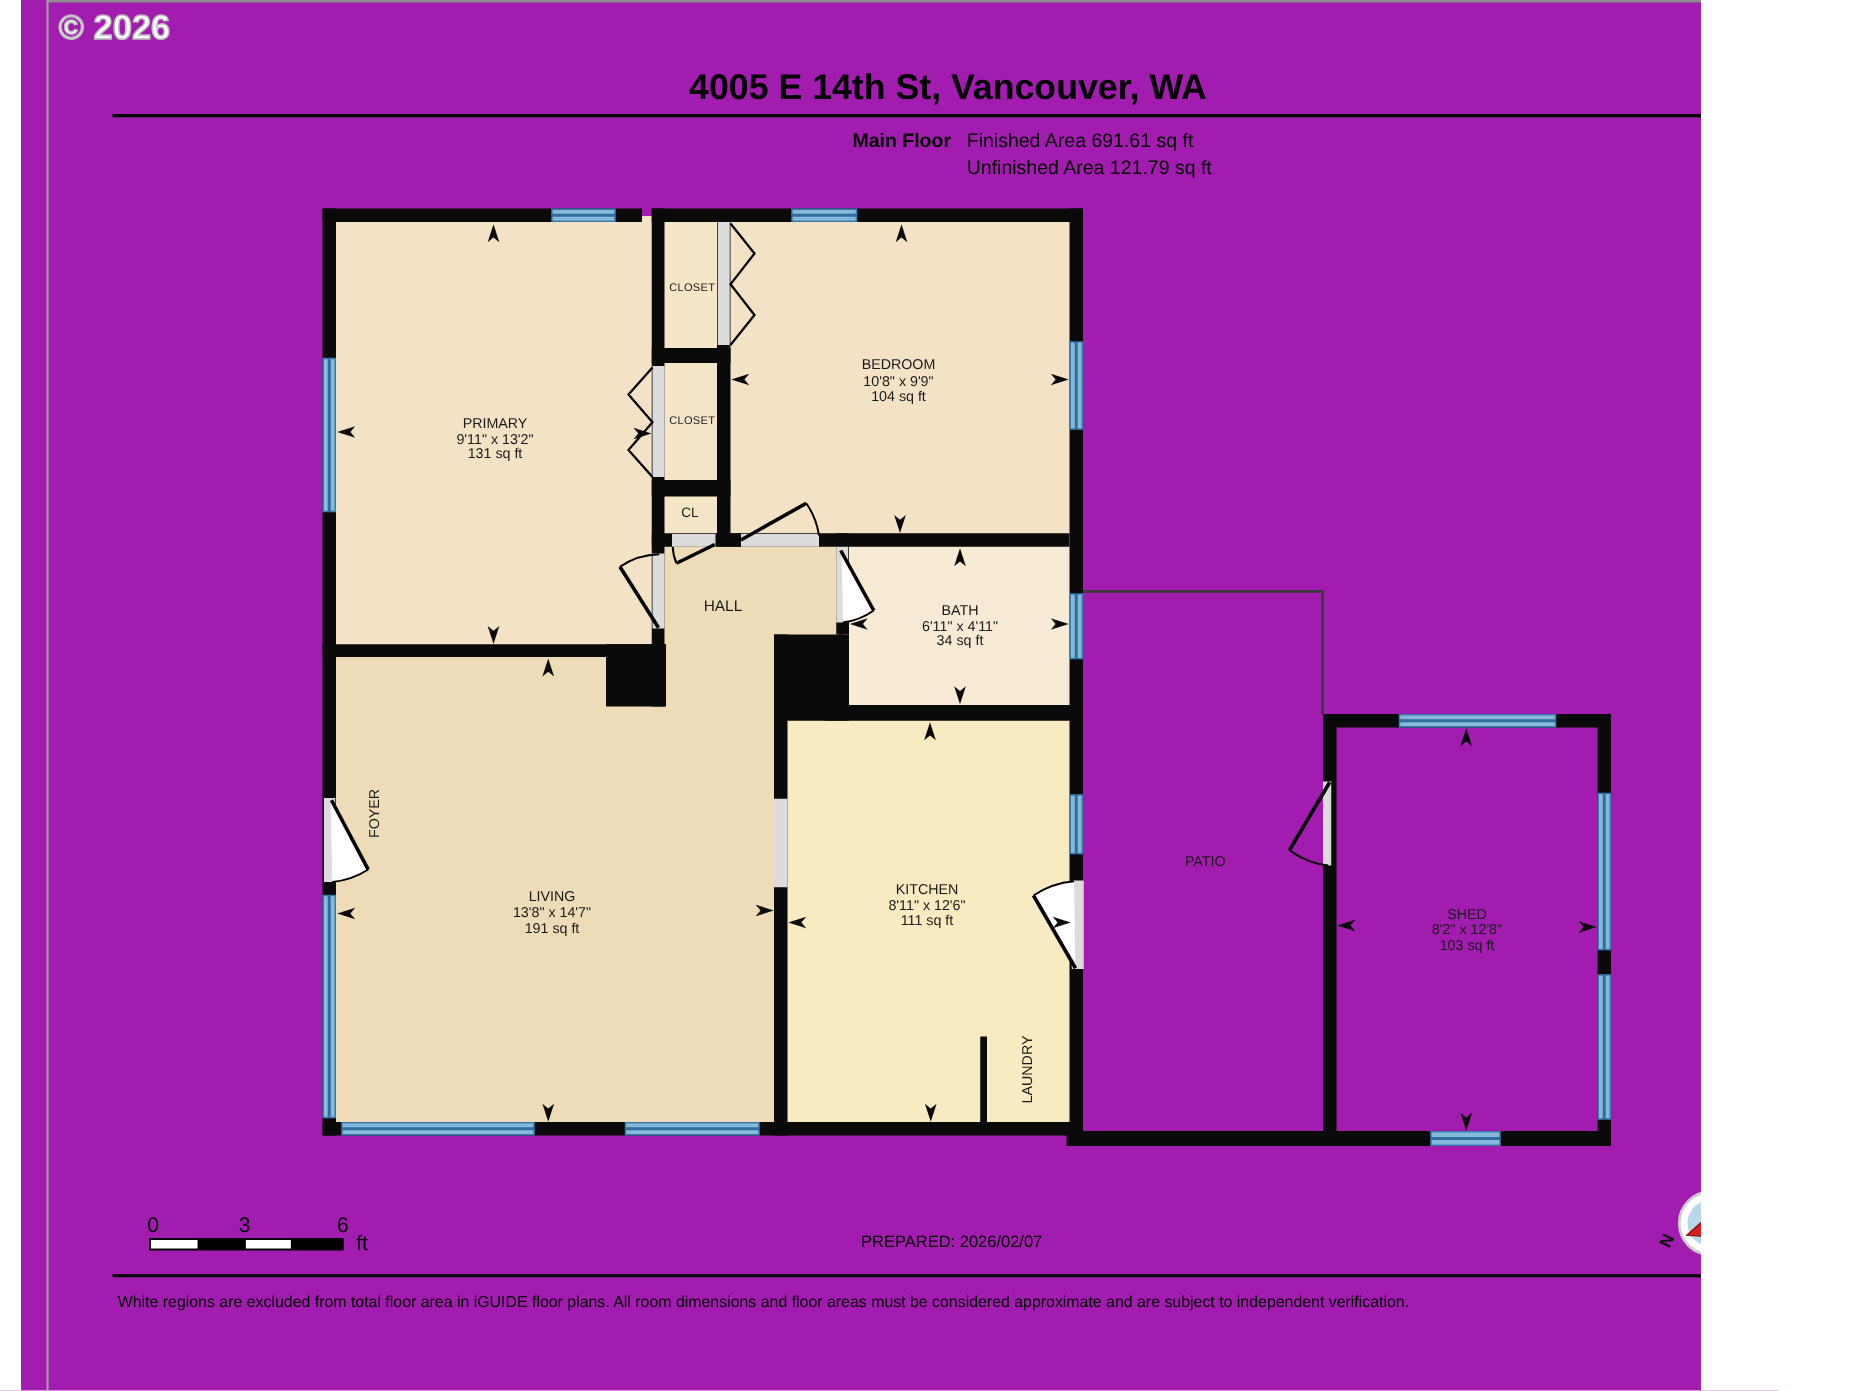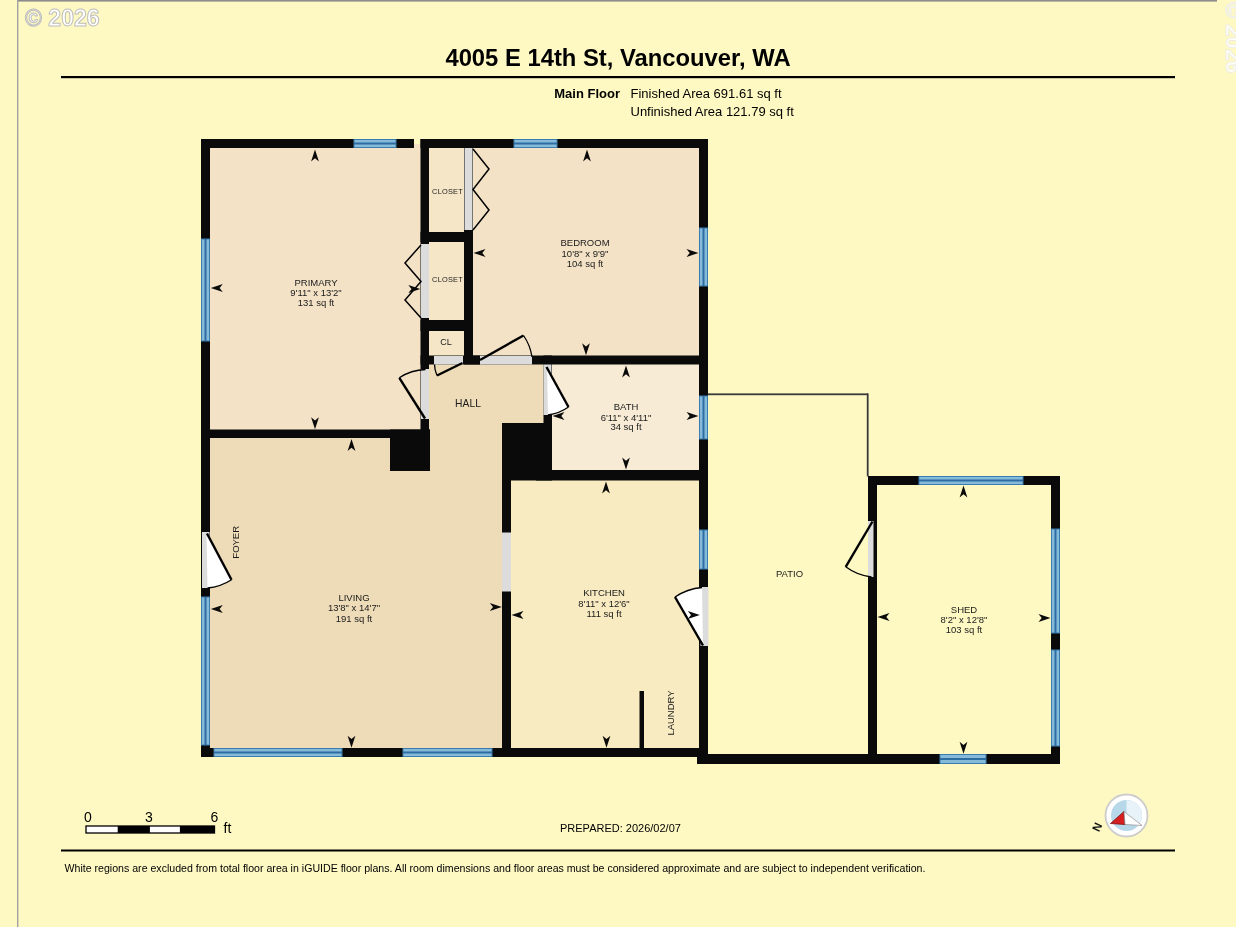--- a/index.html
+++ b/index.html
@@ -1,16 +1,16 @@
 <!DOCTYPE html>
 <html><head>
 <meta charset="utf-8">
 <style>
   html,body{margin:0;padding:0;background:#fff;}
-  #page{position:relative;width:1236px;height:927px;background:#fef9c3;overflow:hidden;}
+  #page{position:relative;width:1120px;height:927px;background:#a21caf;overflow:hidden;margin-left:14px;}
   svg text{font-family:"Liberation Sans",sans-serif;}
 </style>
 </head>
 <body>
 <div id="page">
 <svg width="1236" height="927" viewBox="0 0 1236 927">
 
   <rect x="17" y="0" width="1200" height="1.6" fill="#8d8d8d"></rect>
   <rect x="17" y="0" width="1.4" height="927" fill="#a2a2a2"></rect>
 

